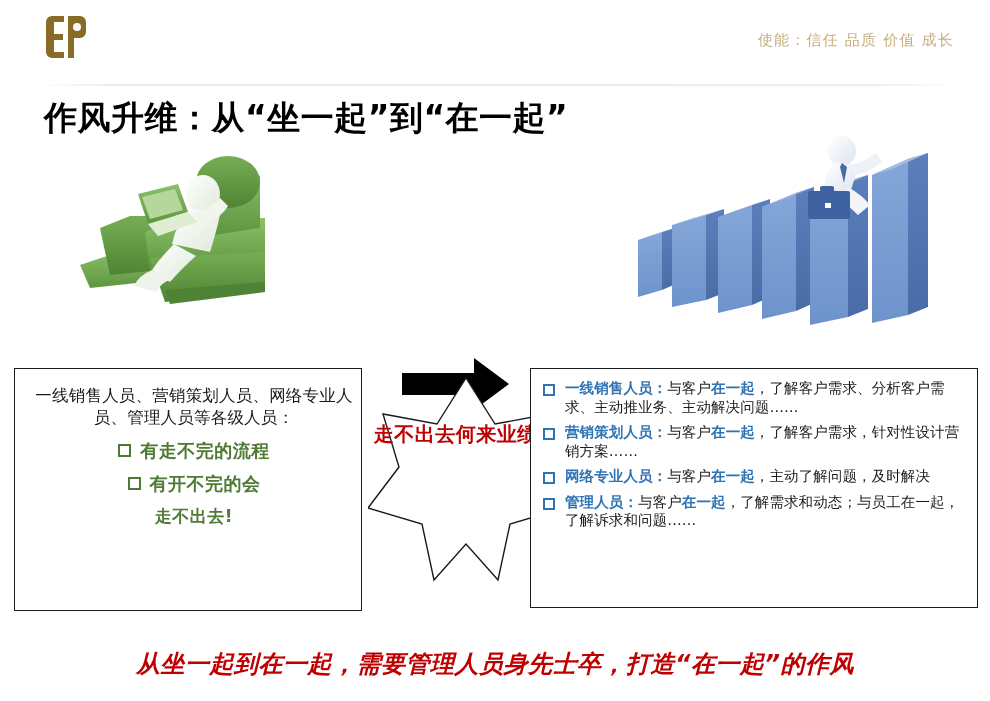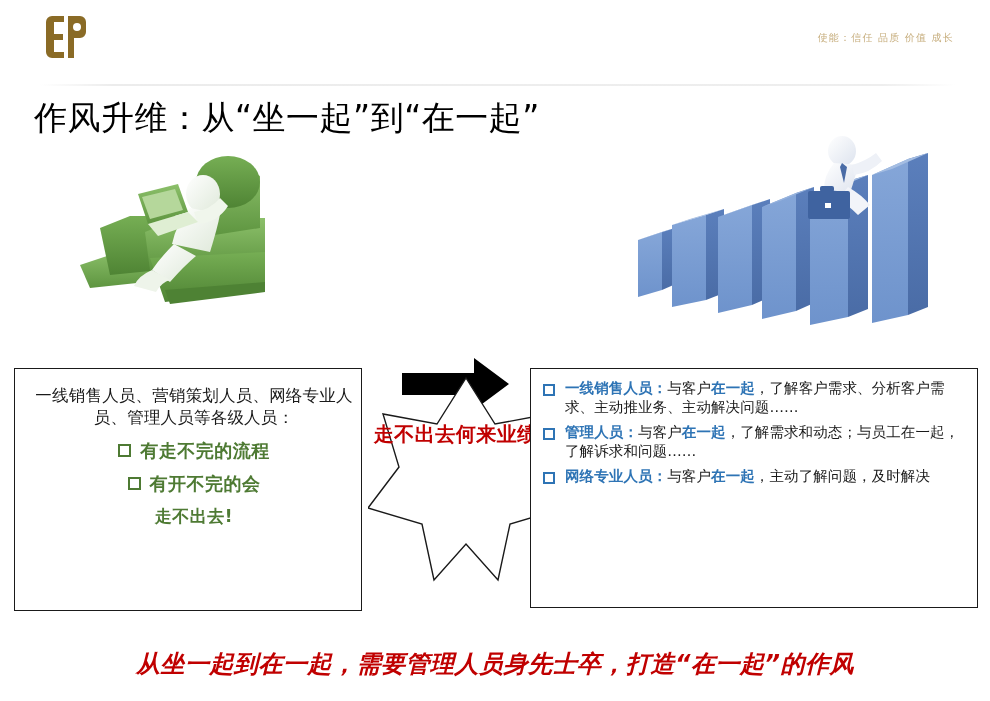--- a/index.html
+++ b/index.html
@@ -49,38 +49,38 @@
   #logo-en {
     font-size: 11px;
     color: #8A6B26;
     letter-spacing: 0.2px;
     margin-top: 4px;
     font-family: "Liberation Sans", sans-serif;
   }
   #brand-tagline {
     position: absolute;
     right: 36px; top: 31px;
-    font-size: 10px;
+    font-size: 15px;
     color: #C7AE7E;
     letter-spacing: 1.2px;
     white-space: nowrap;
   }
   #header-divider {
     position: absolute;
     left: 40px; top: 84px;
     width: 915px; height: 2px;
     background: linear-gradient(to right, #ffffff 0%, #ececec 8%, #eeeeee 92%, #ffffff 100%);
   }
 
   
   #slide-title {
     position: absolute;
-    left: 34px; top: 96px;
+    left: 44px; top: 96px;
     font-size: 33px;
-    font-weight: normal;
+    font-weight: bold;
     color: #000000;
     letter-spacing: 0.5px;
     white-space: nowrap;
   }
 
   
   #illustration-row {
     position: absolute;
     left: 0; top: 135px;
     width: 990px; height: 220px;
@@ -380,26 +380,30 @@
 </svg>
 <div id="star-text">走不出去何来业绩？</div>
 
 <div id="right-box">
 
   <div class="right-bullet">
     <span class="sq"></span>
     <span class="txt"><span class="role">一线销售人员</span><span class="role">：</span><span>与客户</span><span class="hl">在一起</span><span>，了解客户需求、分析客户需求、主动推业务、主动解决问题……</span></span>
   </div>
 
-
   <div class="right-bullet">
     <span class="sq"></span>
+    <span class="txt"><span class="role">营销策划人员</span><span class="role">：</span><span>与客户</span><span class="hl">在一起</span><span>，了解客户需求，针对性设计营销方案……</span></span>
+  </div>
+
+  <div class="right-bullet">
+    <span class="sq"></span>
+    <span class="txt"><span class="role">网络专业人员</span><span class="role">：</span><span>与客户</span><span class="hl">在一起</span><span>，主动了解问题，及时解决</span></span>
+  </div>
+
+  <div class="right-bullet">
+    <span class="sq"></span>
     <span class="txt"><span class="role">管理人员：</span><span class="role"></span><span>与客户</span><span class="hl">在一起</span><span>，了解需求和动态；与员工在一起，了解诉求和问题……</span></span>
   </div>
 
-  <div class="right-bullet">
-    <span class="sq"></span>
-    <span class="txt"><span class="role">网络专业人员</span><span class="role">：</span><span>与客户</span><span class="hl">在一起</span><span>，主动了解问题，及时解决</span></span>
-  </div>
-
 </div>
 
 <div id="footer-banner">从坐一起到在一起，需要管理人员身先士卒，打造“在一起”的作风</div>
 
 </body></html>

